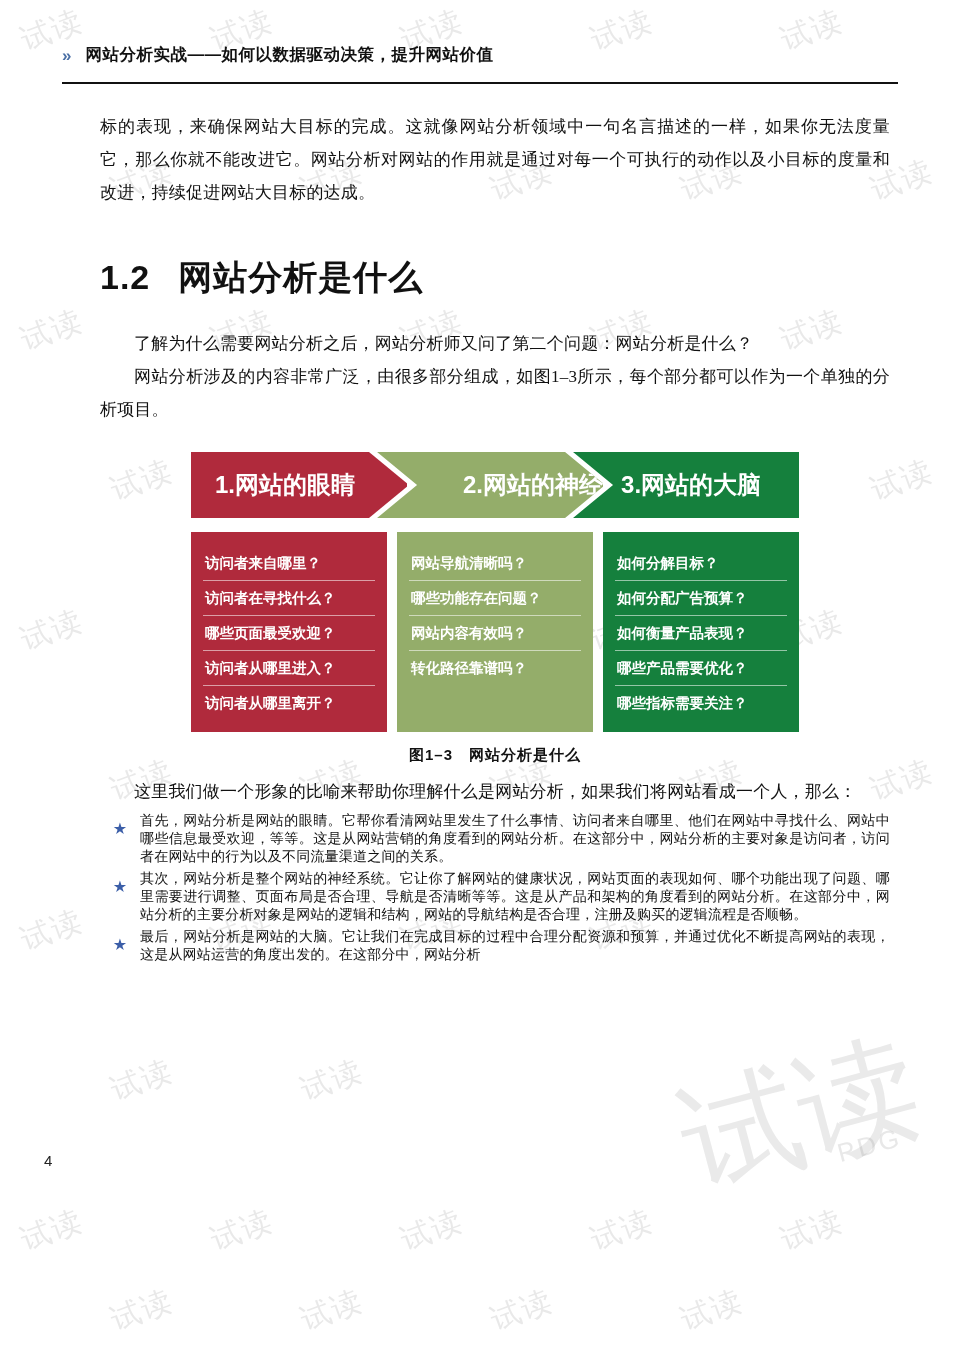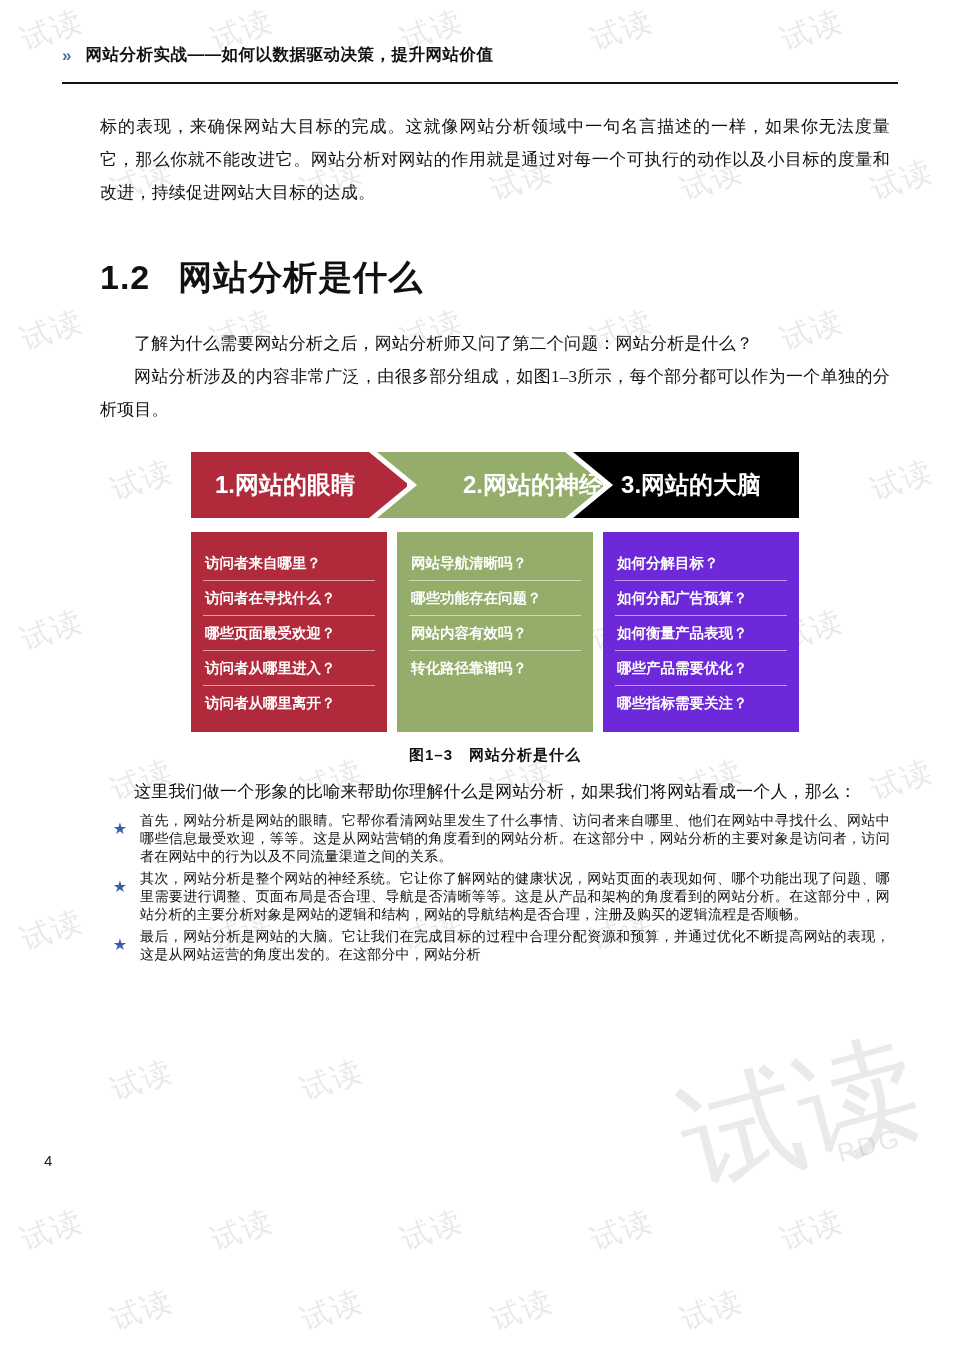--- a/index.html
+++ b/index.html
@@ -148,21 +148,21 @@
   }
   .banner.b2 {
     width: 228px;
     background: #94ad6a;
     margin-left: -30px;
     clip-path: polygon(0 0, 188px 0, 228px 50%, 188px 100%, 0 100%, 40px 50%);
     justify-content: flex-end;
   }
   .banner.b3 {
     width: 228px;
-    background: #000000;
+    background: #15803d;
     margin-left: -30px;
     clip-path: polygon(0 0, 228px 0, 228px 100%, 0 100%, 40px 50%);
   }
   .banner span { position: relative; z-index: 2; padding-left: 8px; }
   .banner.b2 span, .banner.b3 span { padding-left: 32px; }
 
   .cols {
     display: flex;
     margin-top: 8px;
     gap: 10px;
@@ -171,21 +171,21 @@
     width: 196px;
     padding: 14px 12px 12px 12px;
     box-sizing: border-box;
     color: #fff;
     font-family: "Liberation Sans", "DejaVu Sans", sans-serif;
     font-size: 14.5px;
     font-weight: bold;
   }
   .col.c1 { background: #b02a3c; }
   .col.c2 { background: #94ad6a; }
-  .col.c3 { background: #6d28d9; }
+  .col.c3 { background: #15803d; }
   .col .item {
     padding: 7px 2px 7px 2px;
     border-bottom: 1px solid rgba(255,255,255,0.55);
     line-height: 20px;
   }
   .col .item:last-child { border-bottom: none; }
 
   .fig-caption {
     text-align: center;
     font-family: "Liberation Sans", "DejaVu Sans", sans-serif;

